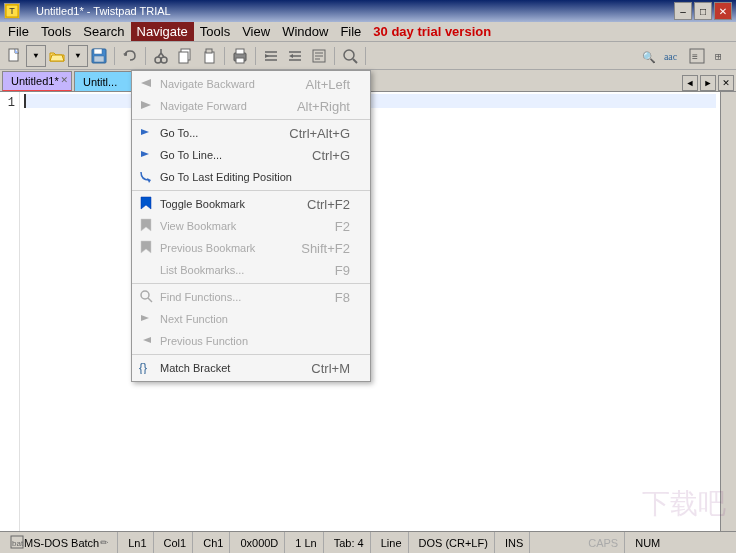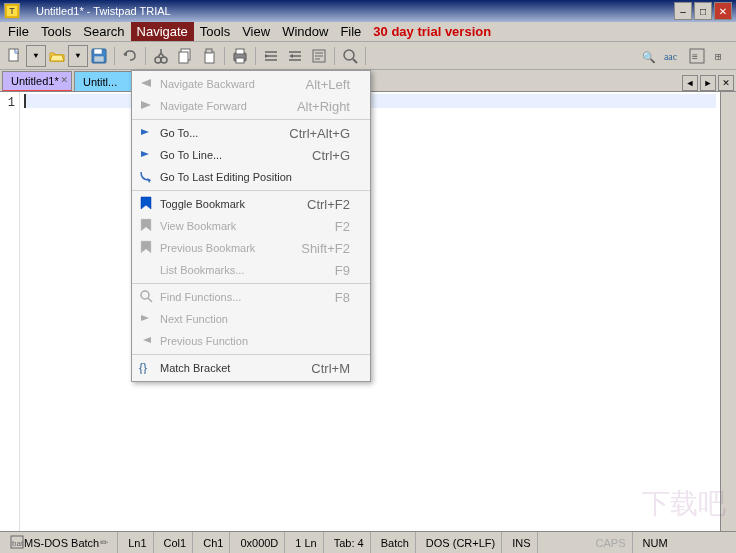--- a/index.html
+++ b/index.html
@@ -654,21 +654,21 @@
   <div class="status-item">
     <span>0x000D</span>
   </div>
   <div class="status-item">
     <span>1 Ln</span>
   </div>
   <div class="status-item">
     <span>Tab: 4</span>
   </div>
   <div class="status-item">
-    <span>Batch</span>
+    <span>Line</span>
   </div>
   <div class="status-item">
     <span>DOS (CR+LF)</span>
   </div>
   <div class="status-item">
     <span>INS</span>
   </div>
   <div class="status-item">
     <span style="color:#aaa;margin-left:48px;">CAPS</span>
   </div>

